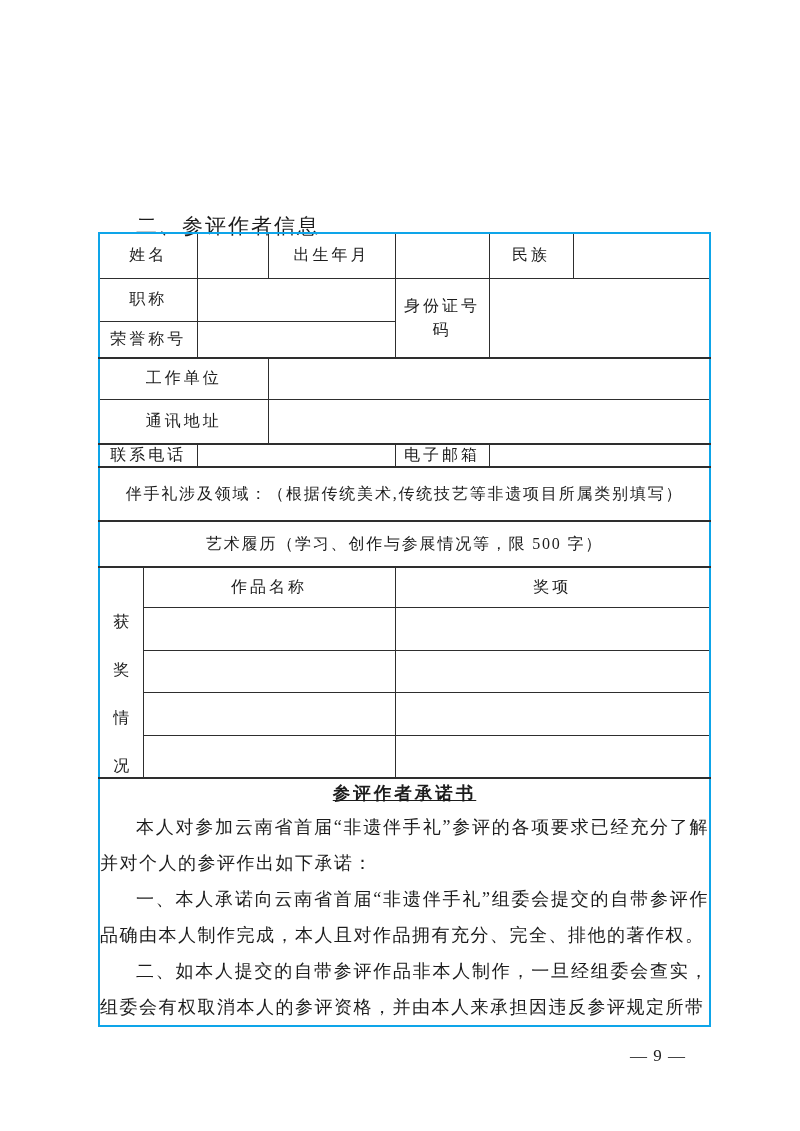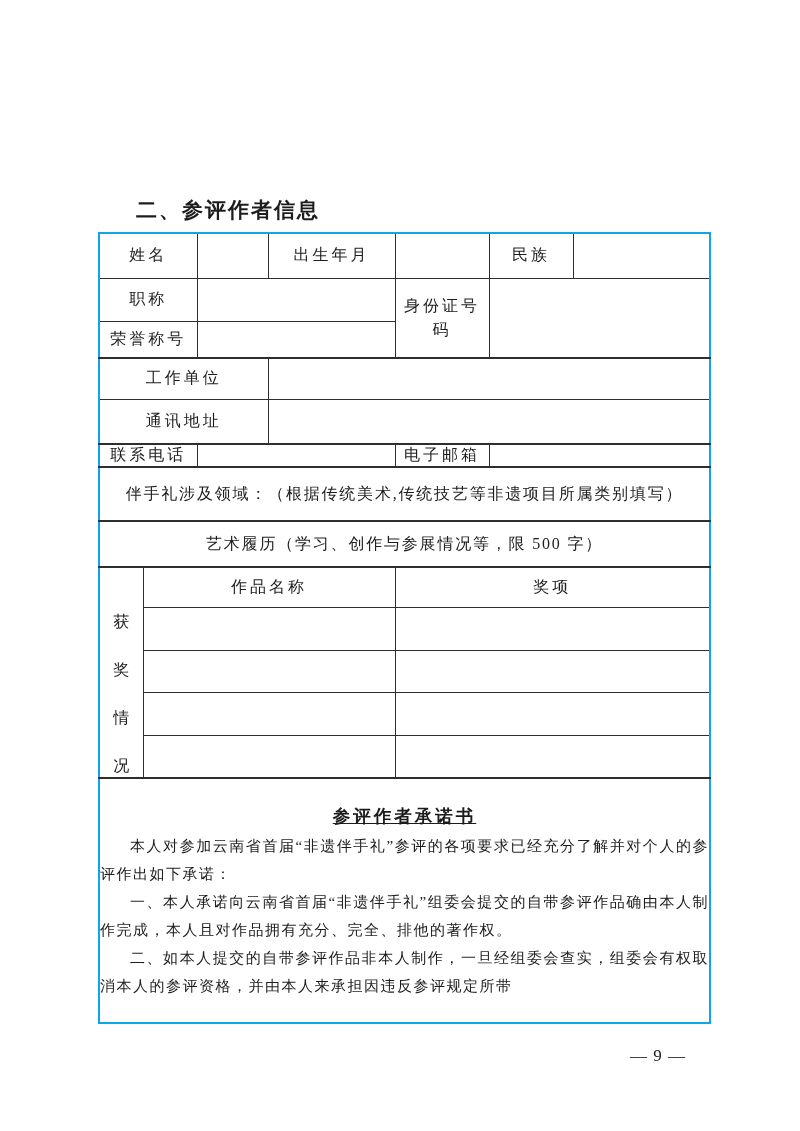--- a/index.html
+++ b/index.html
@@ -6,23 +6,23 @@
   html, body { background:#ffffff; }
   .sheet {
     position:relative;
     width:800px; height:1131px;
     background:#ffffff;
     color:#1c1c1c;
     font-family:"Liberation Serif","DejaVu Serif",serif;
     overflow:hidden;
   }
   .section-title {
-    position:absolute; left:136px; top:196px;
+    position:absolute; left:136px; top:212px;
     font-family:"Liberation Sans","DejaVu Sans",sans-serif;
-    font-size:21px; font-weight:700; letter-spacing:2px;
+    font-size:21px; font-weight:400; letter-spacing:2px;
   }
   table.form-table {
     position:absolute; left:98px; top:232px;
     width:613px;
     border-collapse:collapse; table-layout:fixed;
     border:2px solid #0ea5e9;
   }
   .form-table td {
     border:1px solid #2e2e2e;
     font-size:16px;
@@ -60,21 +60,21 @@
   }
   .commit-title {
     text-align:center; font-weight:700;
     font-size:17.5px; letter-spacing:3px;
     margin:2px 0 4px 0;
     text-decoration:underline;
   }
   .cpara {
     text-indent:2em;
     text-align:justify;
-    font-size:15px; line-height:28px;
+    font-size:18px; line-height:36px;
     letter-spacing:1.5px;
   }
   .page-number {
     position:absolute; left:630px; top:1046px;
     font-size:17px; letter-spacing:1px;
   }
 </style>
 </head>
 <body>
 

